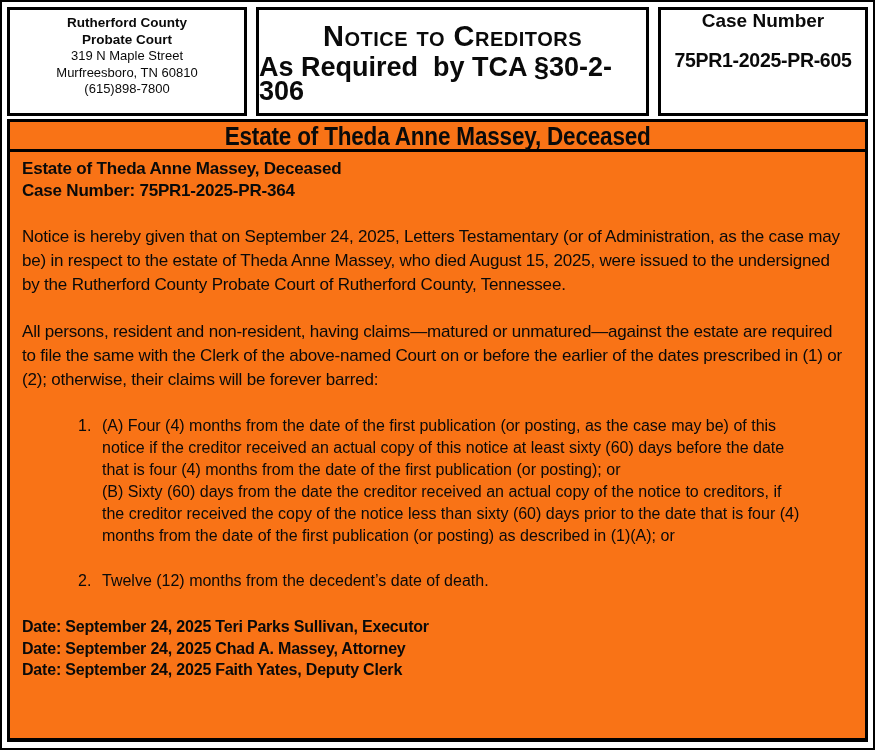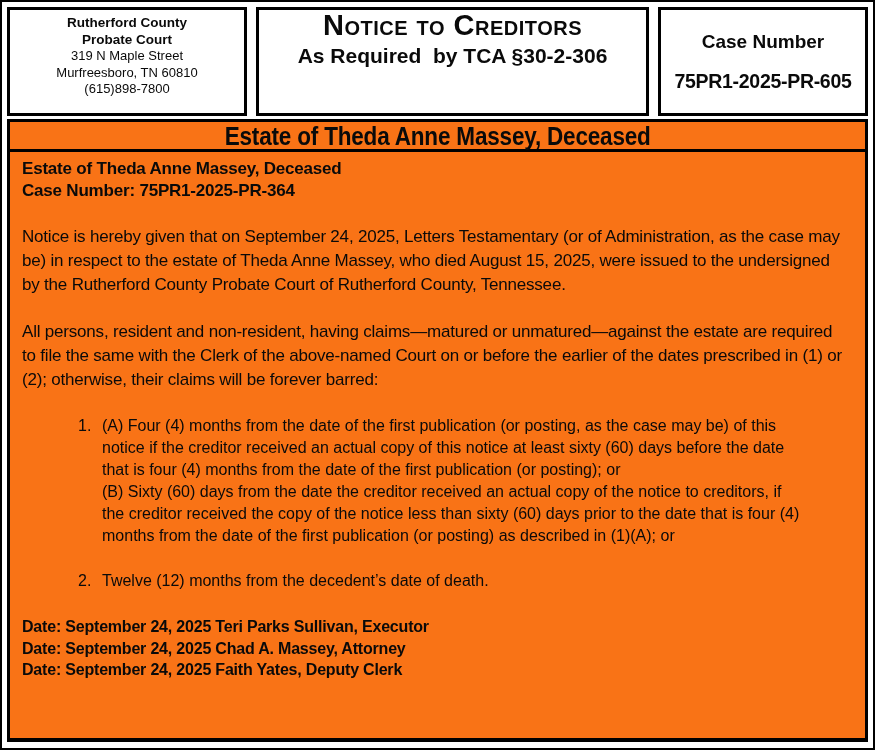--- a/index.html
+++ b/index.html
@@ -17,36 +17,36 @@
   .header-row { display: flex; gap: 9px; height: 109px; margin: 0 0 3px 0; flex: 0 0 auto; }
   .hbox { border: 3px solid #000; background: #fff; }
   .court-box {
     width: 240px; flex: 0 0 auto;
     text-align: center; padding-top: 5px;
     font-size: 13px; line-height: 16.5px;
   }
   .court-bold { font-weight: bold; font-size: 13.5px; }
   .notice-box {
     flex: 1 1 auto;
-    display: flex; flex-direction: column; align-items: center;
+    display: flex; flex-direction: column; justify-content: center; align-items: center;
   }
   .notice-title {
     font-variant: small-caps;
     font-weight: 600;
     font-size: 29px; line-height: 30px;
     letter-spacing: 0.5px;
   }
   .notice-subtitle {
-    font-weight: bold; font-size: 21px; line-height: 24px;
+    font-weight: bold; font-size: 27px; line-height: 24px;
     margin-top: 4px;
     white-space: pre-wrap;
   }
   .case-box {
     width: 210px; flex: 0 0 auto;
-    display: flex; flex-direction: column; justify-content: center; align-items: center;
+    display: flex; flex-direction: column; justify-content: flex-start; align-items: center;
   }
   .case-label { font-weight: bold; font-size: 19px; }
   .case-number { font-weight: bold; font-size: 19.5px; margin-top: 17px; letter-spacing: -0.3px; }
   
   .main-box { border: 3px solid #000; border-bottom-width: 4px; flex: 1 1 auto; overflow: hidden; background: #f97316; }
   .title-bar {
     border-bottom: 3px solid #000;
     text-align: center;
     padding: 0 0 2px 0;
     height: 30px;

